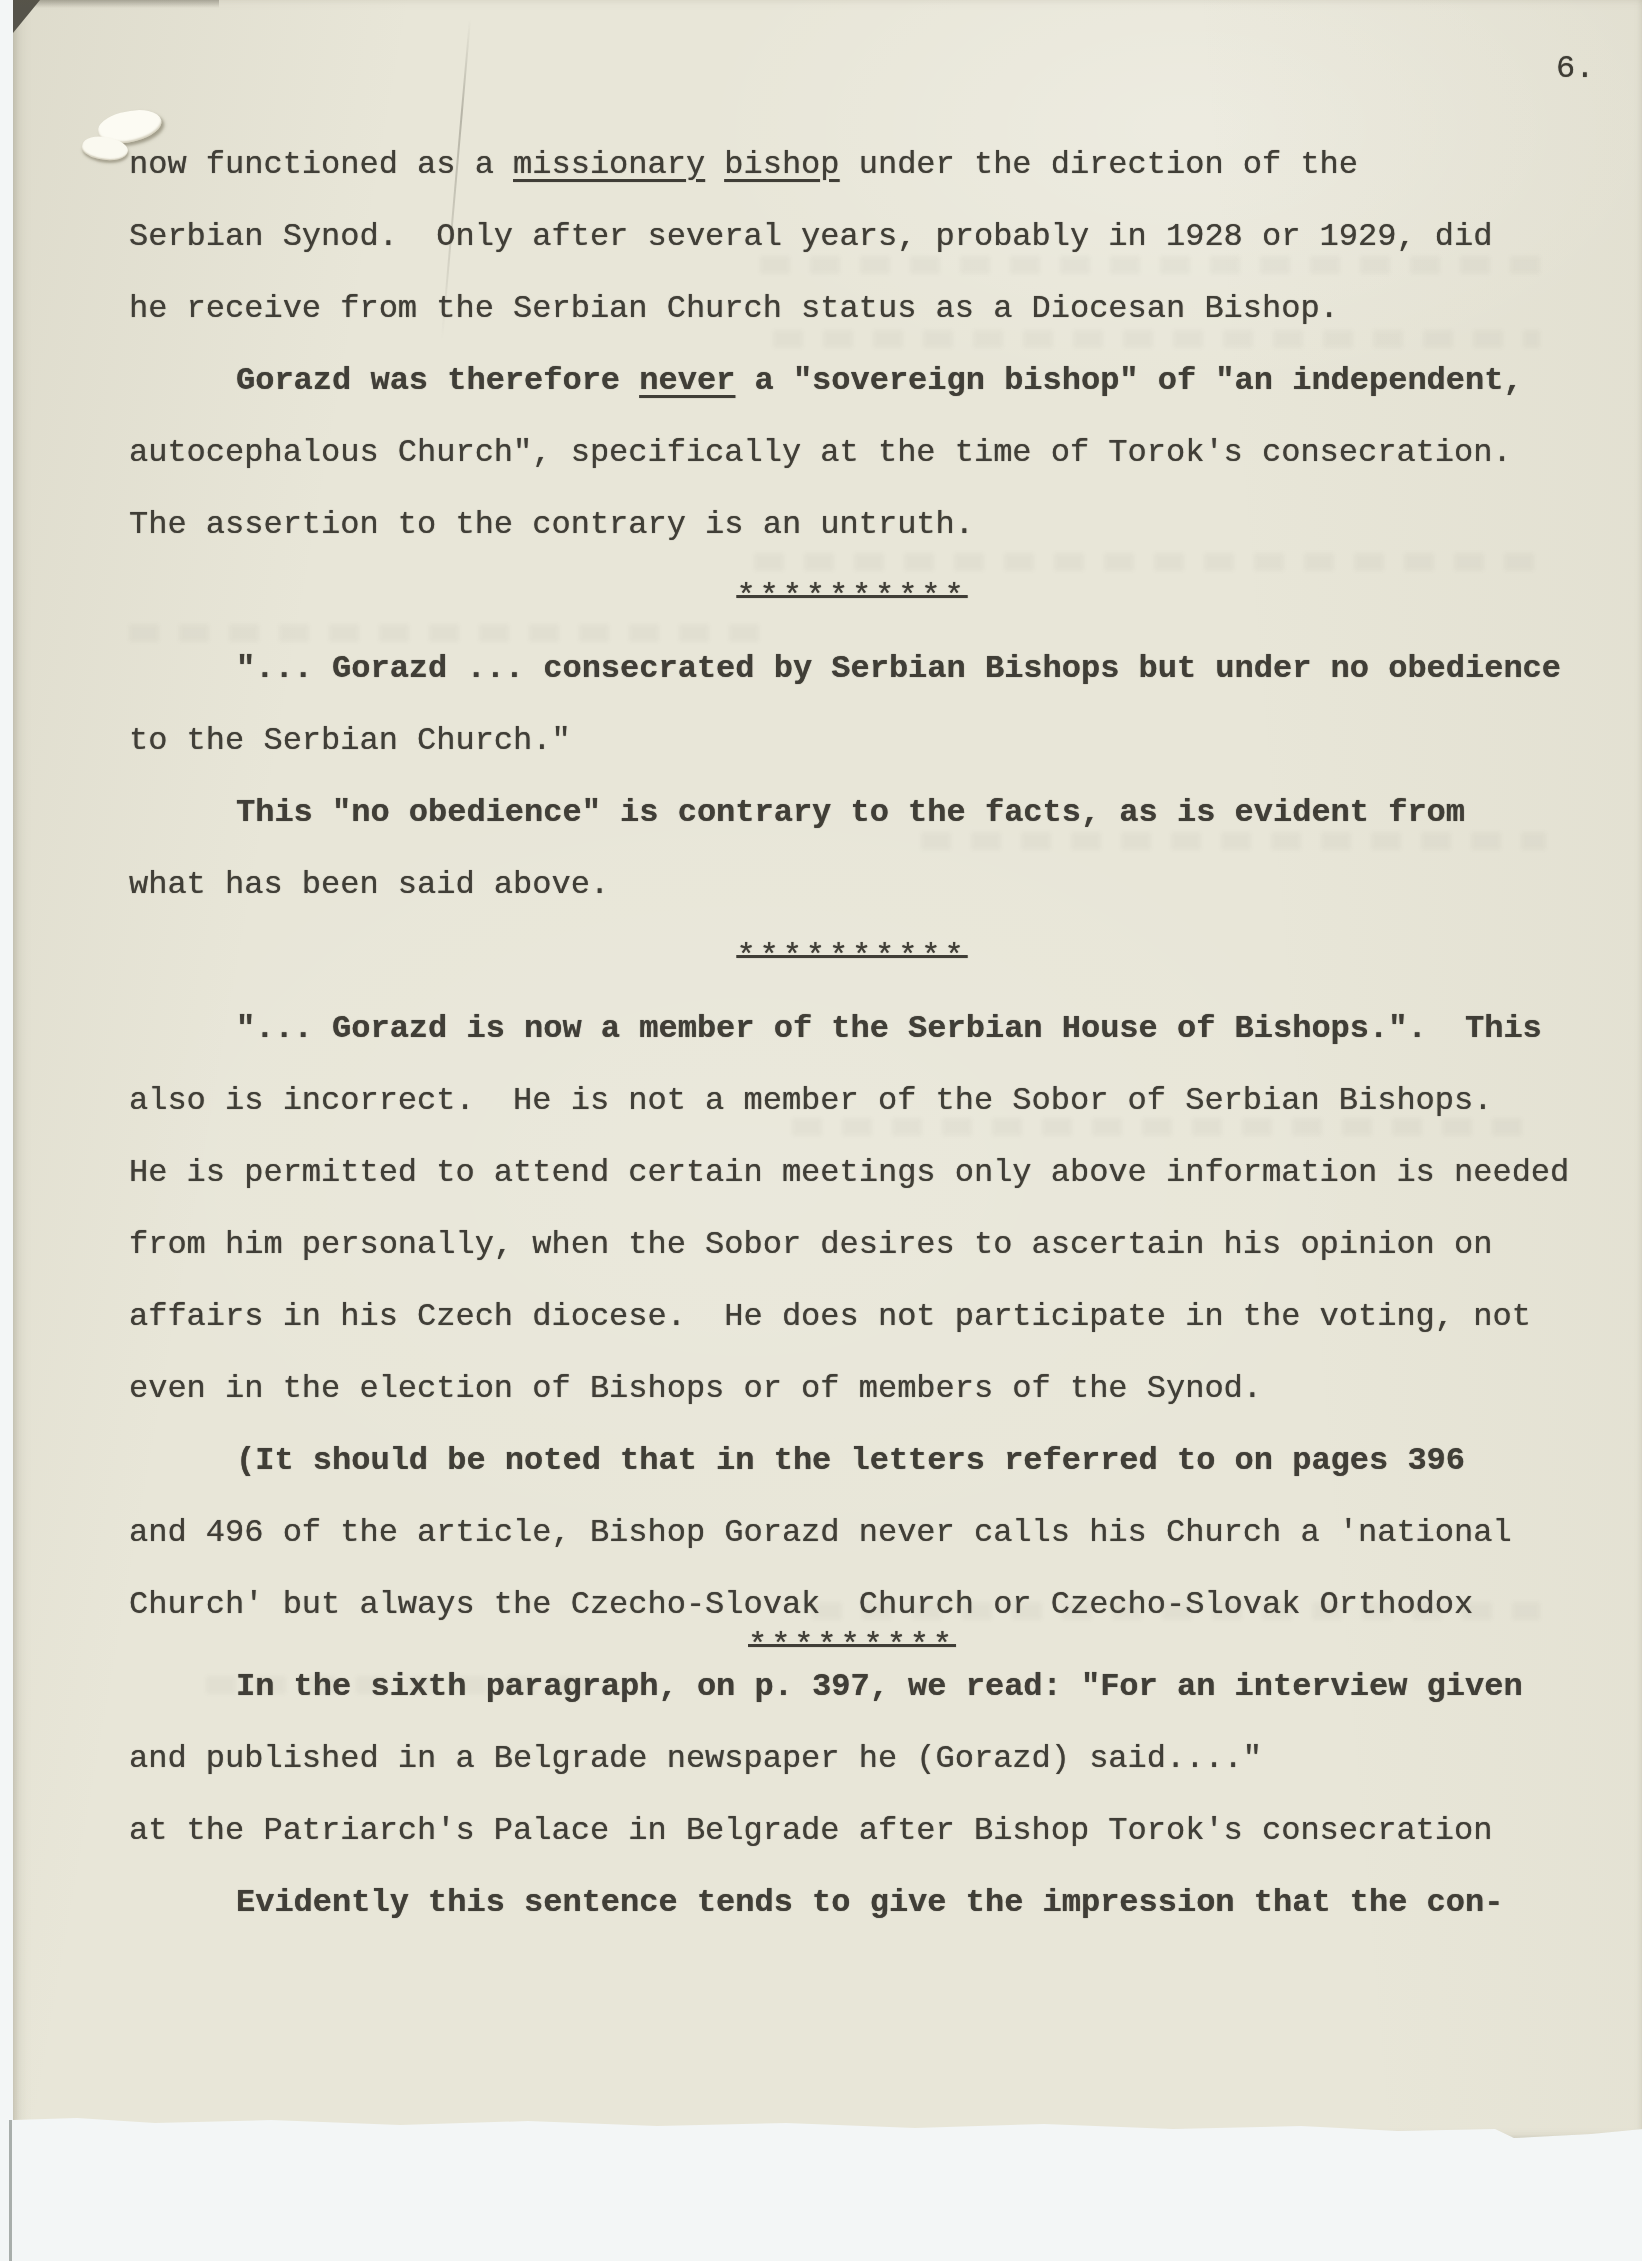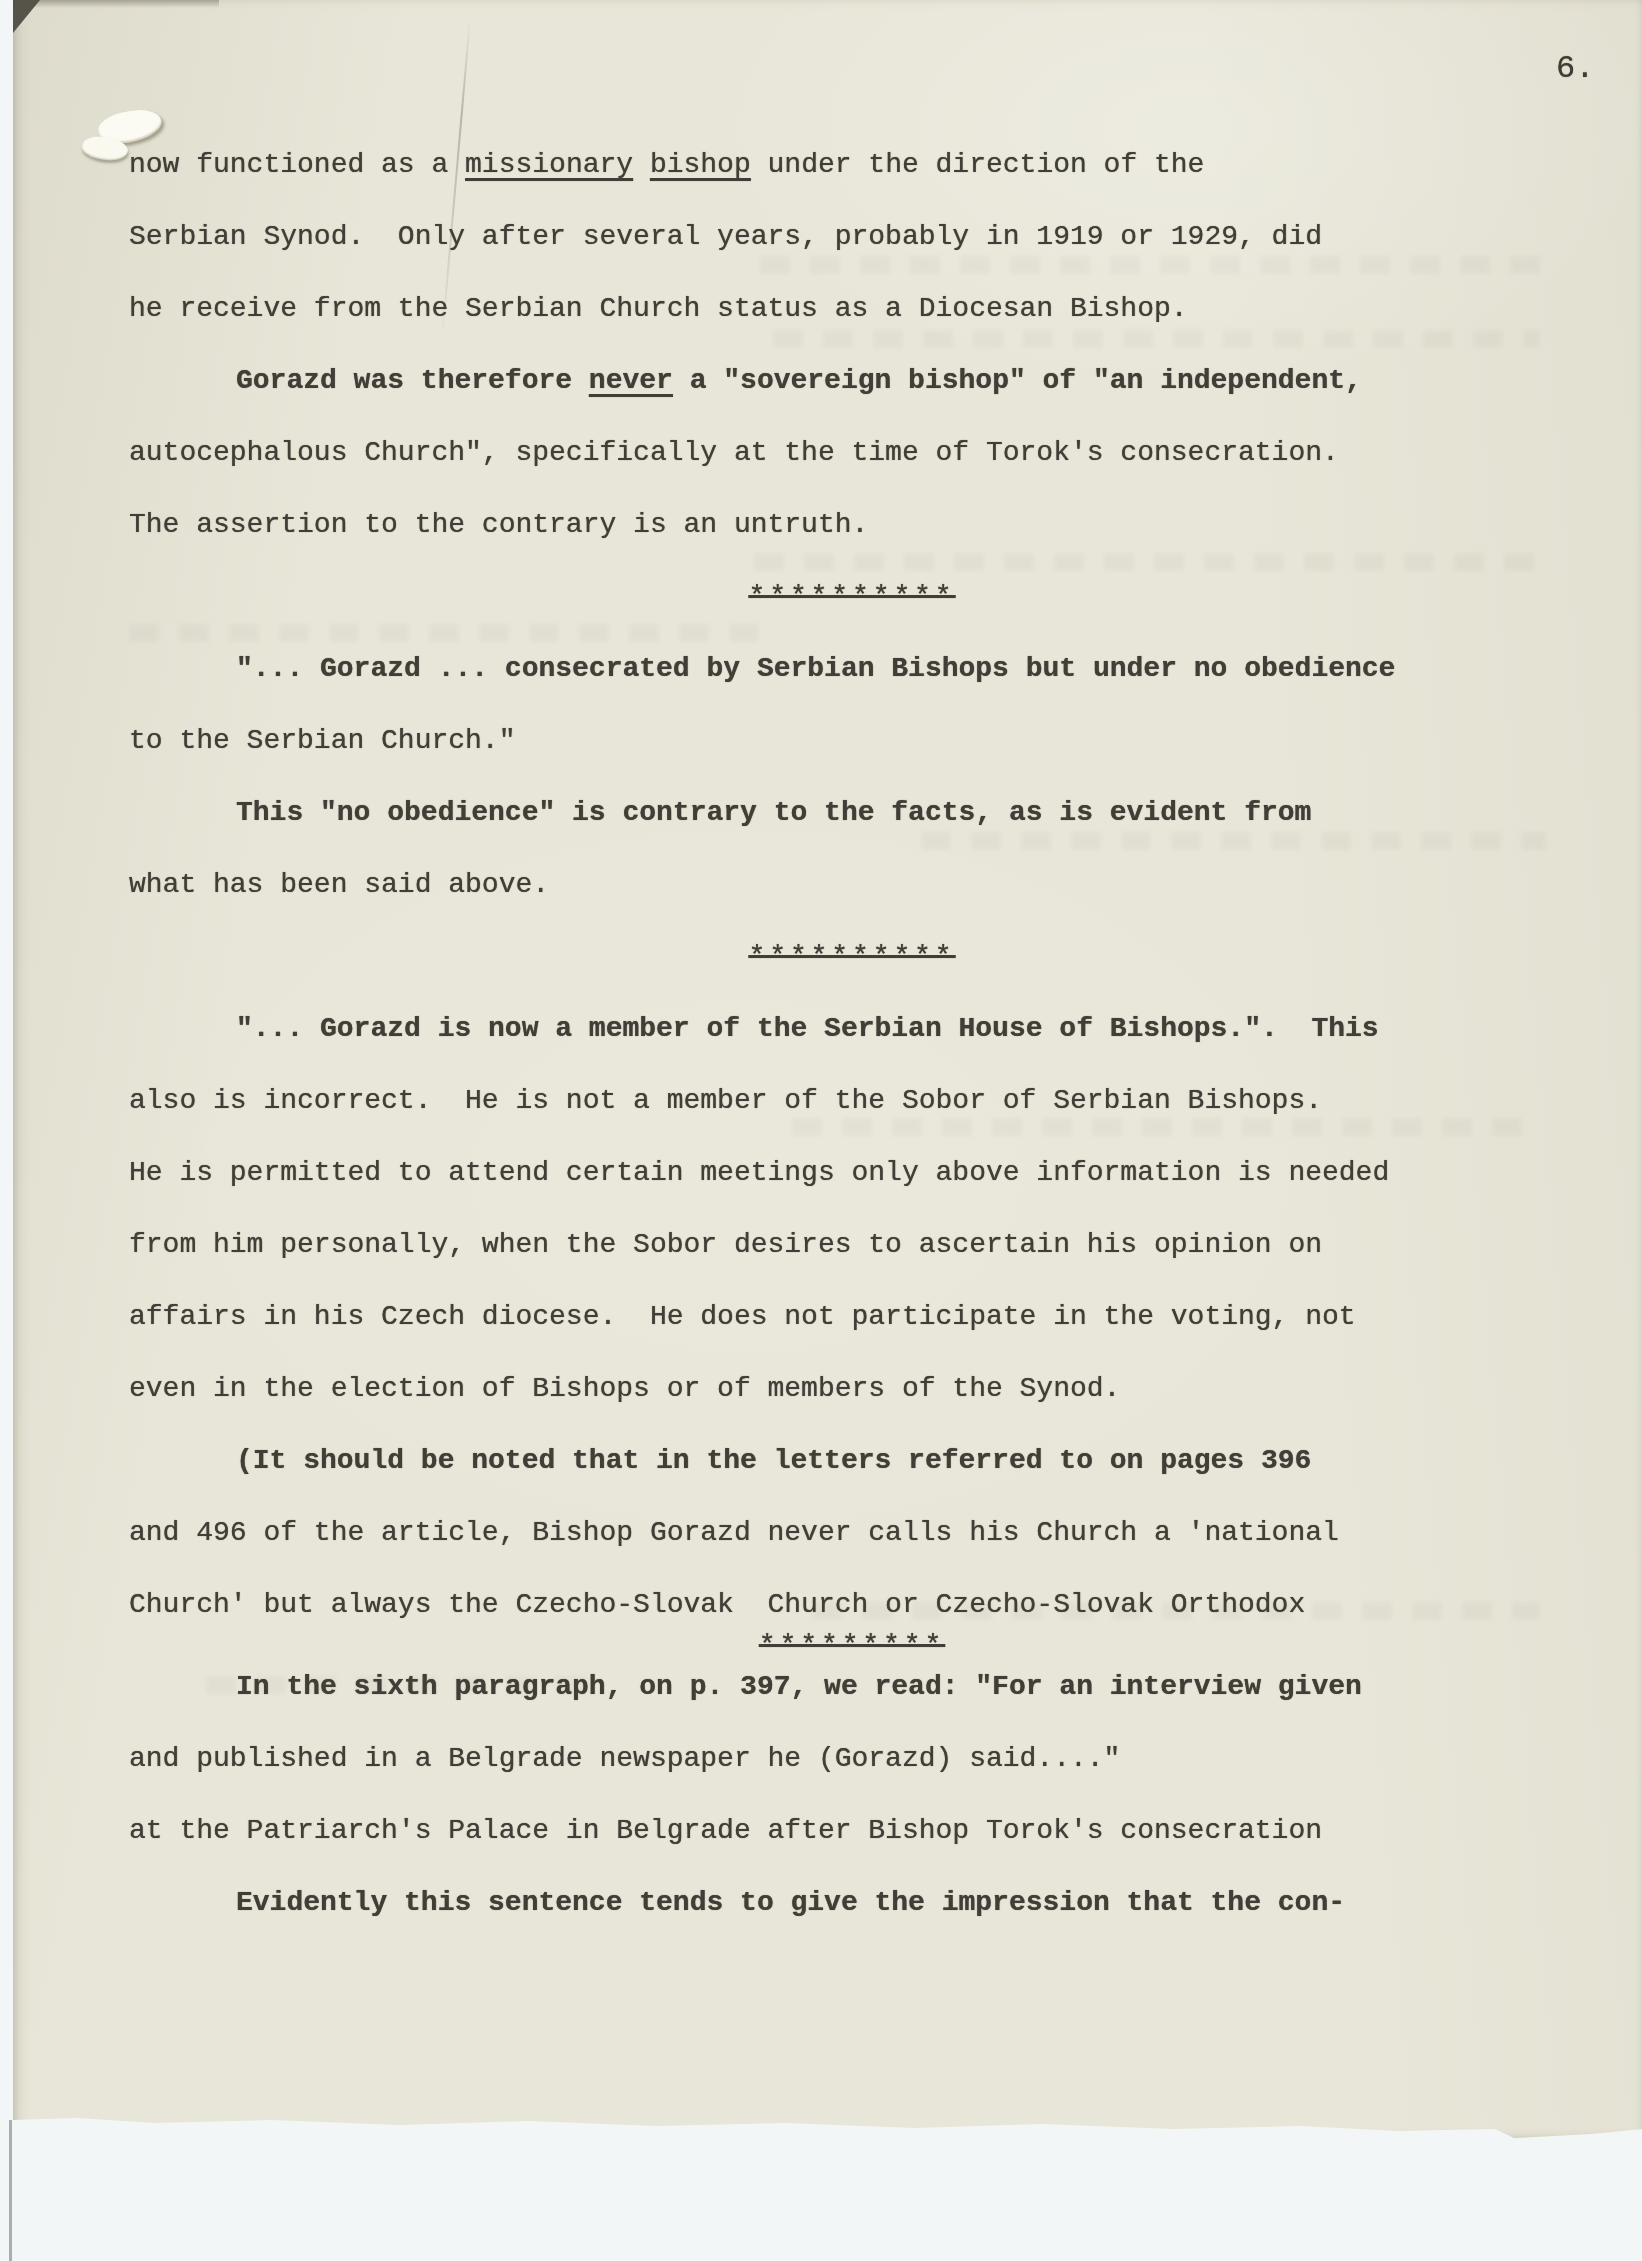--- a/index.html
+++ b/index.html
@@ -88,21 +88,21 @@
   .backing-line {
     position: absolute; left: 9px; top: 2120px;
     width: 2.6px; height: 142px;
     background: #a8aeab;
   }
 
   
   .doc {
     position: absolute; left: 129px; top: 129px;
     width: 1446px;
-    font-size: 28px;
+    font-size: 32px;
     color: #403e37;
     text-shadow: 0 0 1px rgba(64,62,54,.75), 0.3px 0.3px 0 rgba(64,62,54,.25);
   }
   .line {
     height: 72px; line-height: 72px;
     white-space: pre;
   }
   .line.indent { padding-left: 107px; font-weight: bold; }
   .line.tight { margin-top: -31px; }
   .line.separator { text-align: center; }
@@ -144,21 +144,21 @@
   <div class="ghost" style="left:129px;  top:624px;  width:631px;"></div>
   <div class="ghost" style="left:921px; top:832px; width:625px;"></div>
   <div class="ghost" style="left:792px; top:1118px; width:747px;"></div>
   <div class="ghost" style="left:812px; top:1602px; width:728px;"></div>
   <div class="ghost" style="left:206px;  top:1676px; width:399px;"></div>
 
   <span class="pagenum">6.</span>
 
   <div class="doc">
       <div class="line"><span>now functioned as a </span><span class="underline">missionary</span><span> </span><span class="underline">bishop</span><span> under the direction of the</span></div>
-      <div class="line"><span>Serbian Synod.  Only after several years, probably in 1919 or 1929, did</span></div>
+      <div class="line"><span>Serbian Synod.  Only after several years, probably in 1928 or 1929, did</span></div>
       <div class="line"><span>he receive from the Serbian Church status as a Diocesan Bishop.</span></div>
       <div class="line indent"><span>Gorazd was therefore </span><span class="underline">never</span><span> a "sovereign bishop" of "an independent,</span></div>
       <div class="line"><span>autocephalous Church", specifically at the time of Torok's consecration.</span></div>
       <div class="line"><span>The assertion to the contrary is an untruth.</span></div>
       <div class="line separator"><span class="stars">**********</span></div>
       <div class="line indent"><span>"... Gorazd ... consecrated by Serbian Bishops but under no obedience</span></div>
       <div class="line"><span>to the Serbian Church."</span></div>
       <div class="line indent"><span>This "no obedience" is contrary to the facts, as is evident from</span></div>
       <div class="line"><span>what has been said above.</span></div>
       <div class="line separator"><span class="stars">**********</span></div>

